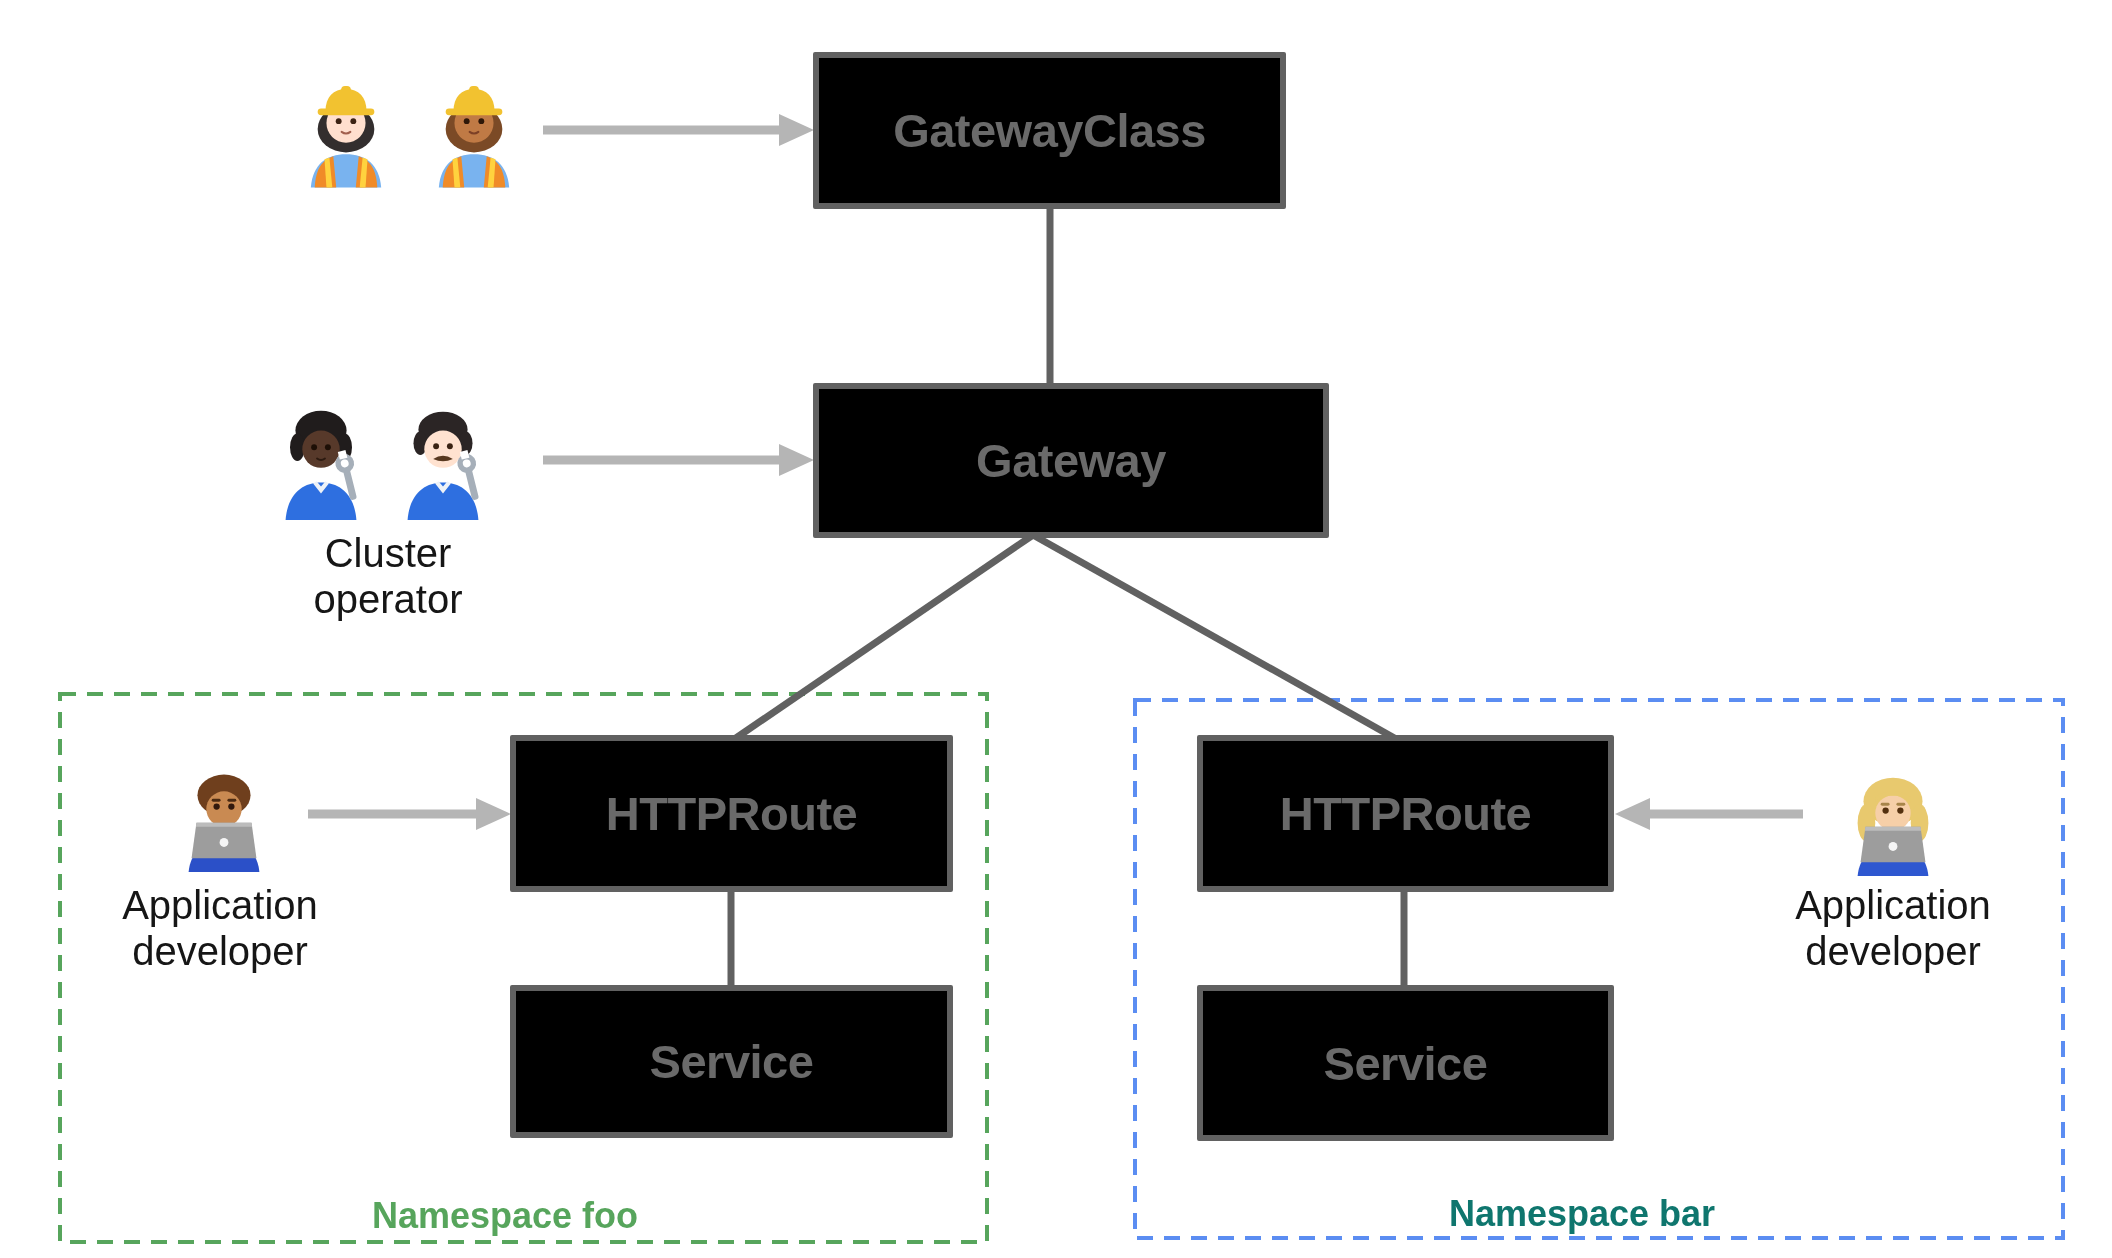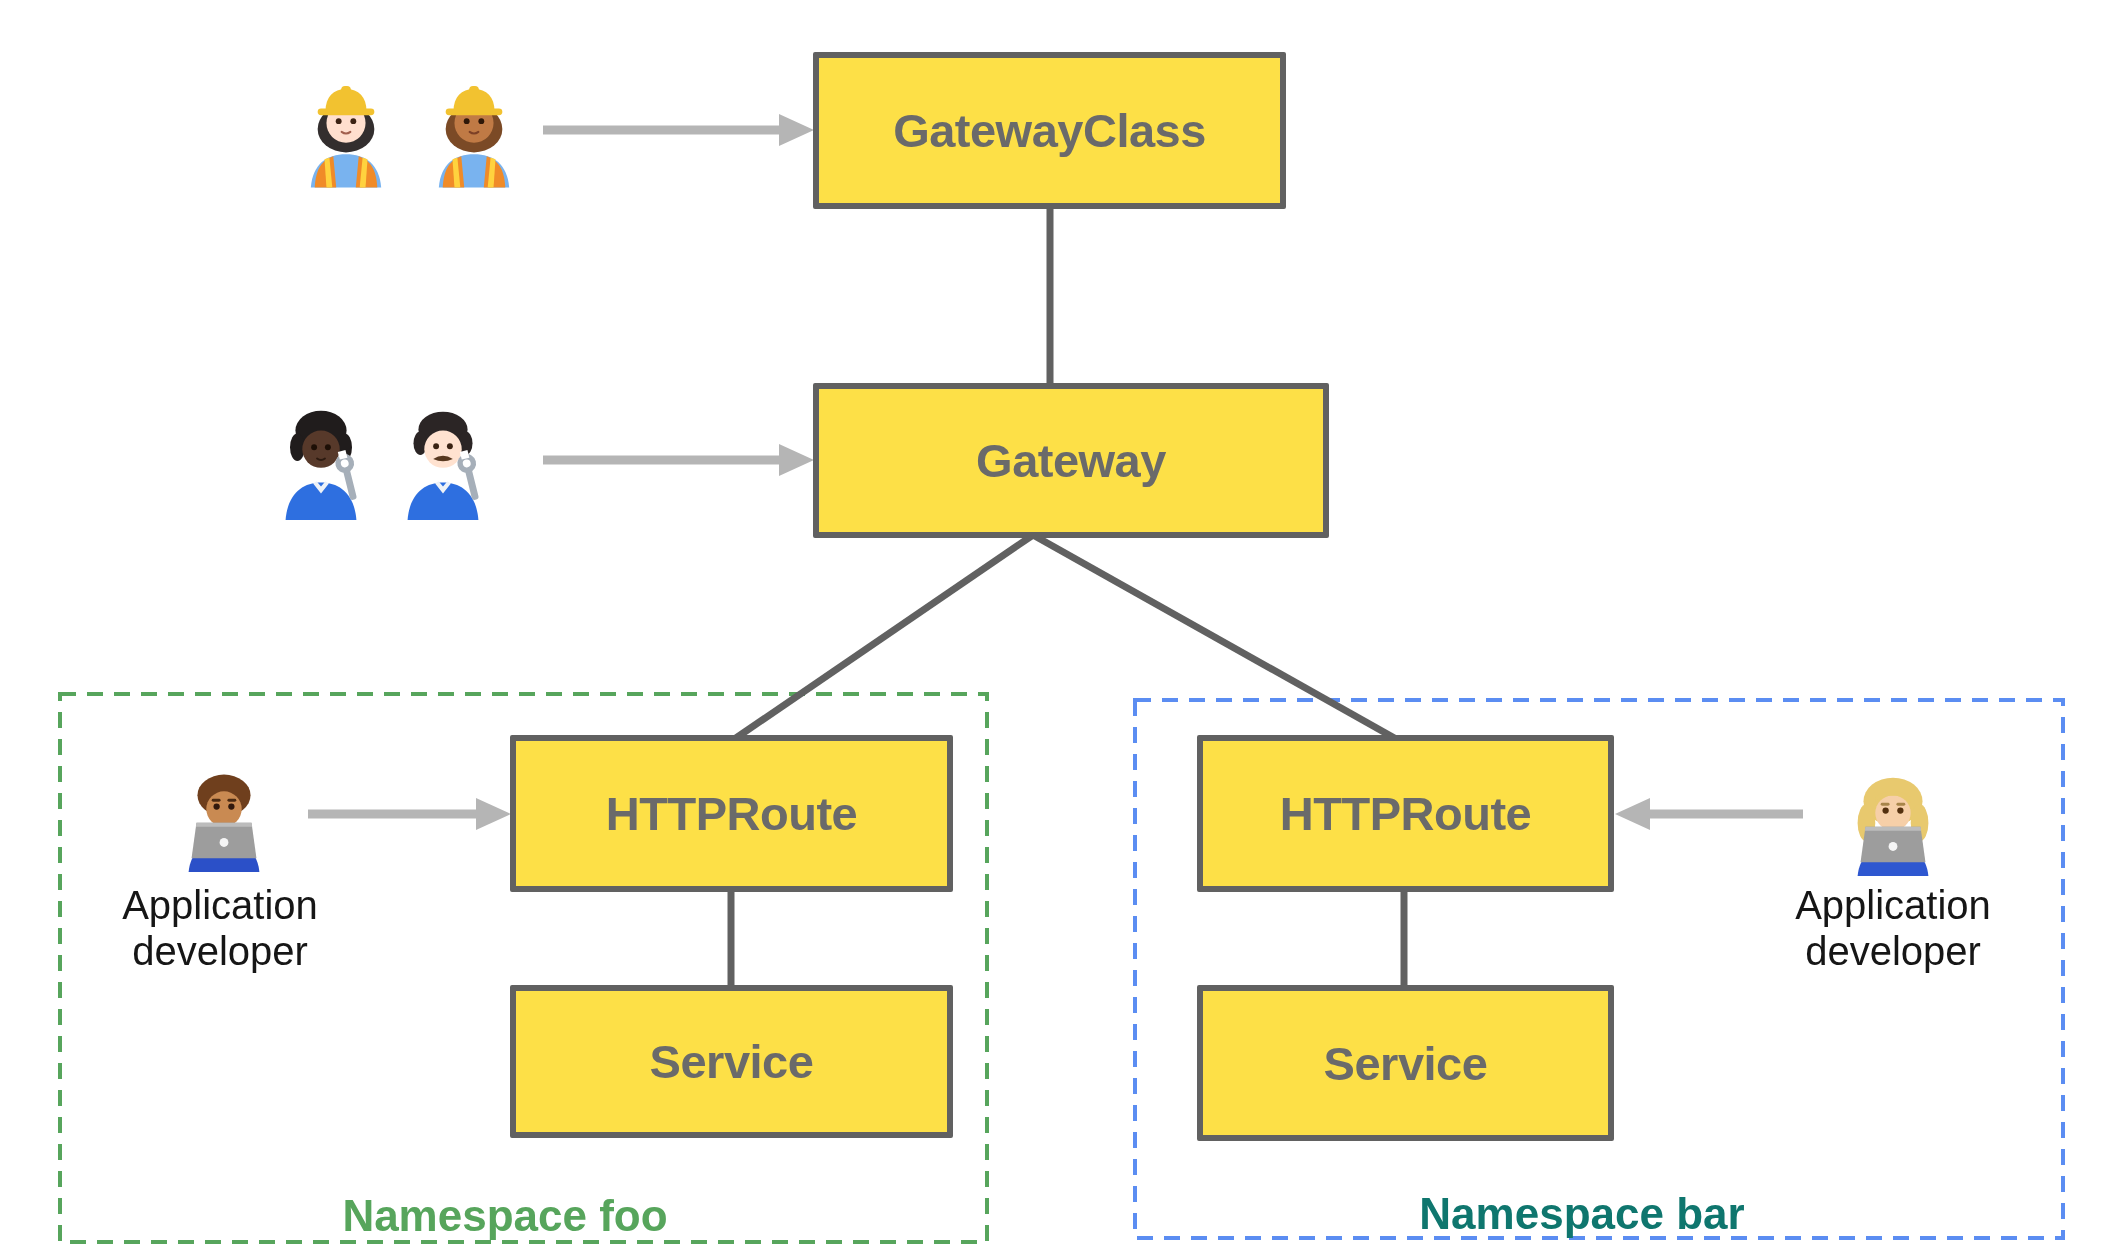--- a/index.html
+++ b/index.html
@@ -9,37 +9,37 @@
     background:#ffffff;
     overflow:hidden;
     font-family:"Liberation Sans", sans-serif;
   }
   .layer{position:absolute;left:0;top:0;}
   .node{
     position:absolute;
     box-sizing:border-box;
     border:6px solid #616161;
     border-radius:2px;
-    background:#fde047;
+    background:#000000;
     display:flex;align-items:center;justify-content:center;
     color:#6a6a6a;
     font-size:47px;font-weight:700;letter-spacing:-0.5px;
     z-index:2;
   }
   .persona{position:absolute;z-index:2;display:flex;align-items:flex-end;}
   .persona .fig{display:block;}
   .plabel{
     position:absolute;z-index:2;
     width:400px;text-align:center;
     color:#161616;font-size:40px;line-height:46px;font-weight:400;
   }
   .ns-label{
     position:absolute;z-index:2;
     width:500px;text-align:center;
-    font-size:44px;line-height:48px;font-weight:700;
+    font-size:36px;line-height:48px;font-weight:700;
   }
   .ns-label.foo{color:#57a55c;}
   .ns-label.bar{color:#0f766e;text-align:center;}
 </style>
 </head>
 <body>
 
 <div class="canvas">
 
   <svg class="layer" width="2112" height="1258" viewBox="0 0 2112 1258">
@@ -147,20 +147,24 @@
       <path d="M8,124 C10,98 25,86 44,86 C63,86 78,98 80,124 Z" fill="#2e6fe0"></path>
       <path d="M36,87 L44,97 L52,87 L48.5,84.5 L44,90 L39.5,84.5 Z" fill="#eef2f7"></path>
       <g transform="rotate(-14 72 82)">
         <rect x="68.5" y="70" width="7" height="34" rx="3" fill="#a6afb9"></rect>
         <circle cx="72" cy="66" r="9.5" fill="#a6afb9"></circle>
         <circle cx="72" cy="66" r="4" fill="#ffffff"></circle>
         <rect x="68" y="53" width="8" height="8" fill="#ffffff"></rect>
       </g>
     </svg>
   </div>
+  <div class="plabel" style="left:188px;top:530px;">
+    <div>Cluster</div>
+    <div>operator</div>
+  </div>
 
   <div class="persona" style="left:172px;top:752px;">
     <svg class="fig" width="104" height="120" viewBox="0 0 104 122">
       <ellipse cx="52" cy="44" rx="27" ry="21" fill="#6f3f1d"></ellipse>
       <circle cx="52" cy="58" r="18" fill="#c98a52"></circle>
       <rect x="39.5" y="47.5" width="9" height="3" rx="1.5" fill="#4a2a12"></rect>
       <rect x="55.5" y="47.5" width="9" height="3" rx="1.5" fill="#4a2a12"></rect>
       <circle cx="44.5" cy="55.5" r="3.2" fill="#31190d"></circle>
       <circle cx="59.5" cy="55.5" r="3.2" fill="#31190d"></circle>
       <path d="M16,122 C18,102 30,92 52,92 C74,92 86,102 88,122 Z" fill="#2b50c8"></path>

